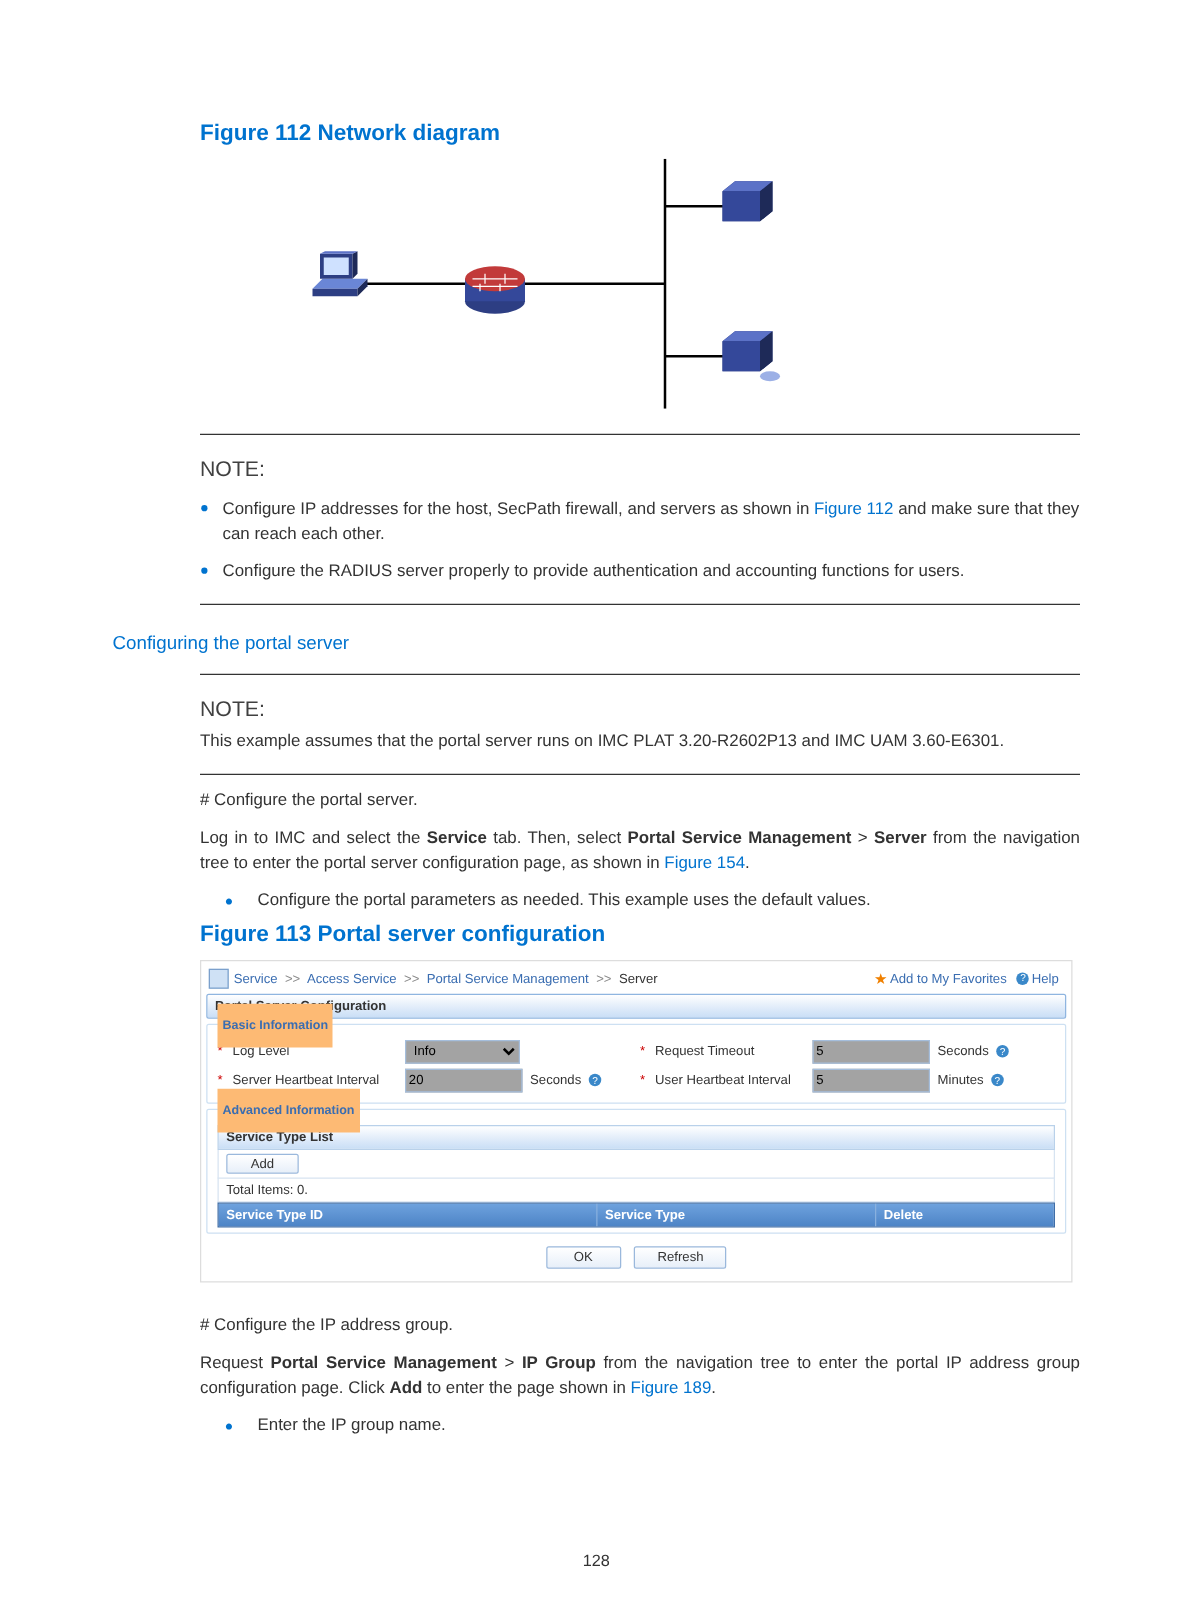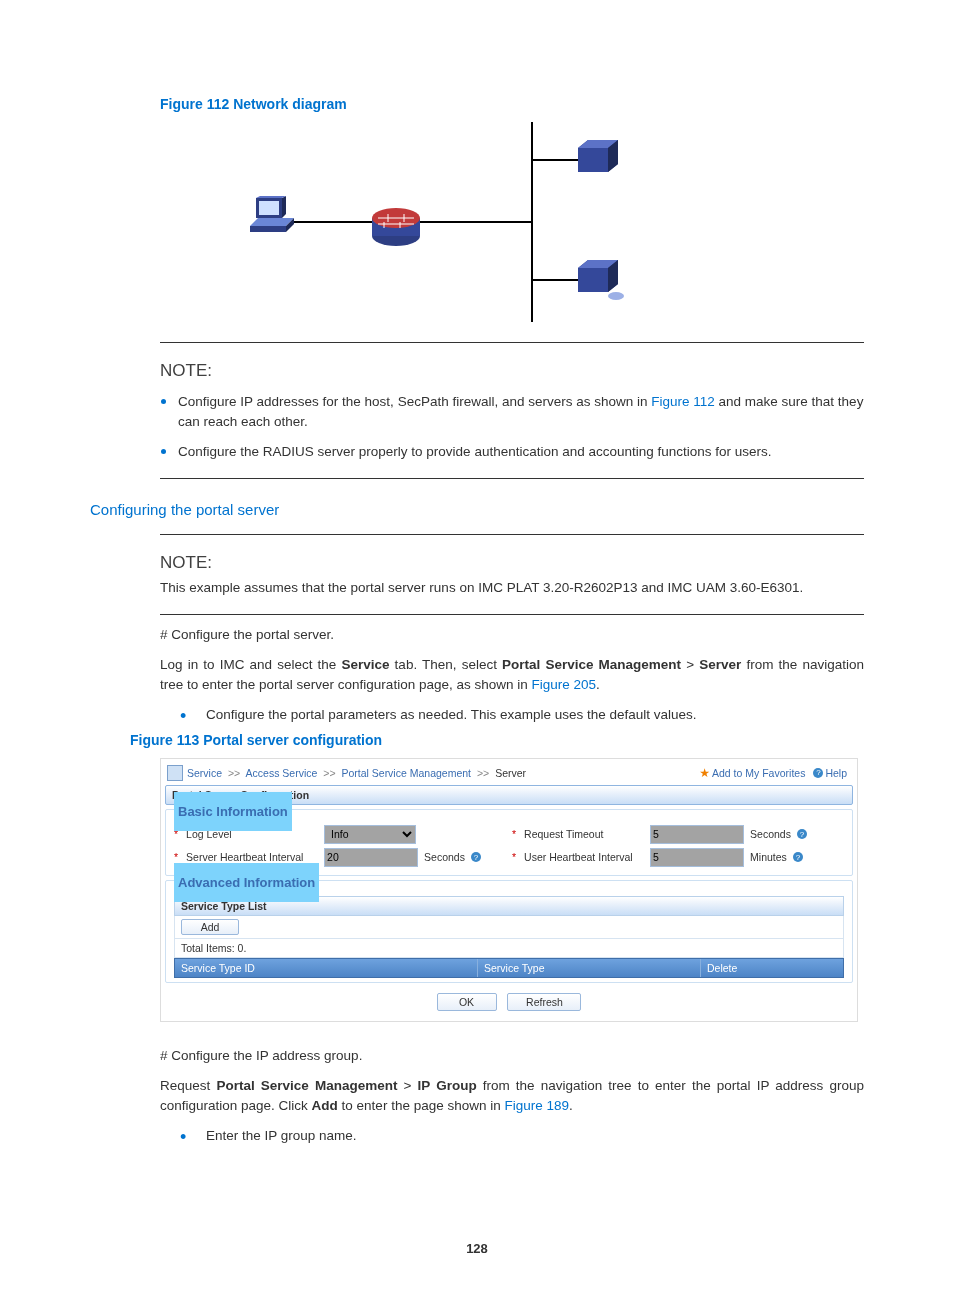--- a/index.html
+++ b/index.html
@@ -14,25 +14,25 @@
     width: 954px;
     min-height: 1296px;
     margin: 0 auto;
     position: relative;
     box-sizing: border-box;
     padding: 96px 90px 40px 90px;
   }
   .fig-caption {
     color: #0073cf;
     font-weight: bold;
-    font-size: 14px;
+    font-size: 18px;
     margin: 0 0 10px 70px;
   }
   .fig-caption.second {
-    margin-left: 40px;
+    margin-left: 70px;
     margin-top: 6px;
   }
   .network-diagram {
     margin: 6px 0 20px 110px;
     width: 500px;
     height: 200px;
     position: relative;
   }
 
   
@@ -138,23 +138,23 @@
     border-radius: 2px;
     margin-top: 4px;
     padding: 6px 8px 8px 8px;
     position: relative;
   }
   .fieldset .legend {
     color: #3a6db1;
     font-weight: bold;
     position: relative;
     top: -12px;
-    background: #7dd3fc;
+    background: #fdba74;
     padding: 12px 4px;
-    font-size: 13px;
+    font-size: 10px;
   }
   .fs-row {
     display: flex;
     margin-top: -6px;
   }
   .fs-row .cell {
     display: flex;
     align-items: center;
     gap: 6px;
   }
@@ -201,21 +201,21 @@
   .totals {
     border: 1px solid #d7e4f1;
     border-top: none;
     padding: 3px 6px;
   }
   .grid-head {
     display: flex;
     background: linear-gradient(#6ea2de,#4d84c6);
     border: 1px solid #3f6ea8;
     color: #fff;
-    font-weight: normal;
+    font-weight: bold;
     font-size: 10.5px;
   }
   .grid-head > div {
     padding: 3px 6px;
     border-right: 1px solid #88b0de;
   }
   .grid-head > div:last-child { border-right: none; }
   .gh1 { flex: 0 0 290px; }
   .gh2 { flex: 1 1 auto; }
   .gh3 { flex: 0 0 130px; }
@@ -235,21 +235,20 @@
     cursor: pointer;
   }
   .btn.wide { width: 72px; }
   .page-num {
     position: absolute;
     bottom: 40px;
     left: 0; right: 0;
     text-align: center;
     font-size: 13px;
     color: #333;
-    font-weight: bold;
   }
   .icon-page {
     display:inline-block;width:14px;height:14px;background:#cfe1f5;border:1px solid #7ba0cc;position:relative;vertical-align:middle;margin-right:4px;
   }
   svg { display:block; }
 </style>
 </head>
 <body>
 
 <div class="page">
@@ -317,21 +316,21 @@
   <hr class="rule">
   <div class="note-block">
     <div class="note-label">NOTE:</div>
     <div class="note-text">This example assumes that the portal server runs on IMC PLAT 3.20-R2602P13 and IMC UAM 3.60-E6301.</div>
   </div>
   <hr class="rule">
 
   <div class="body-text"># Configure the portal server.</div>
 
   <div class="body-text">
-    <span>Log in to IMC and select the </span><strong>Service</strong><span> tab. Then, select </span><strong>Portal Service Management</strong><span> &gt; </span><strong>Server</strong><span> from the navigation tree to enter the portal server configuration page, as shown in </span><span class="ref-link">Figure 205</span><span>.</span>
+    <span>Log in to IMC and select the </span><strong>Service</strong><span> tab. Then, select </span><strong>Portal Service Management</strong><span> &gt; </span><strong>Server</strong><span> from the navigation tree to enter the portal server configuration page, as shown in </span><span class="ref-link">Figure 154</span><span>.</span>
   </div>
 
   <ul class="body-list">
     <li>Configure the portal parameters as needed. This example uses the default values.</li>
   </ul>
 
   <div class="fig-caption second">Figure 113 Portal server configuration</div>
 
   <div class="imc">
     <div class="imc-top">

